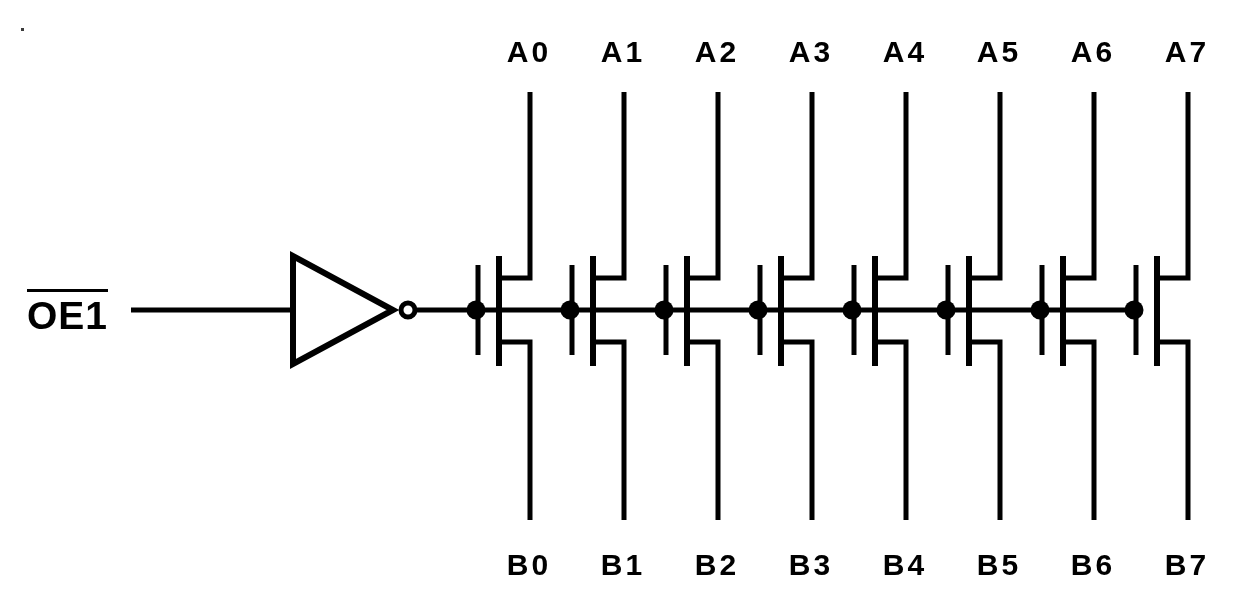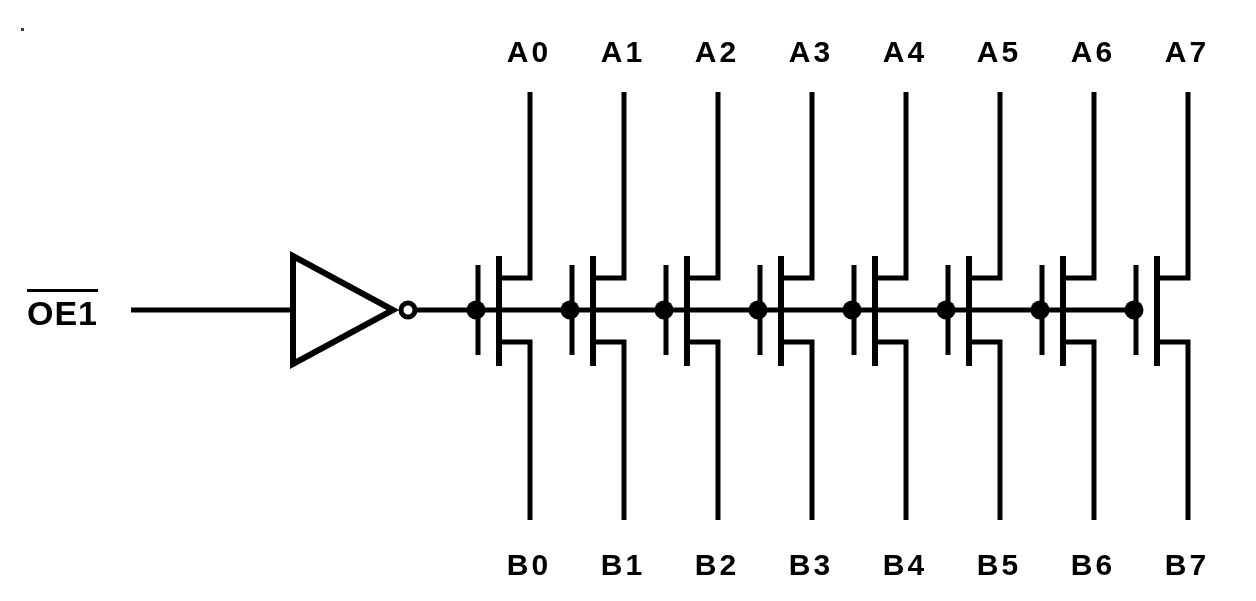--- a/index.html
+++ b/index.html
@@ -19,21 +19,21 @@
   }
   .oe1 {
     position: absolute;
     left: 27px; top: 289px;
   }
   .ovl {
     display: inline-block;
     border-top: 3px solid var(--line, #000);
     padding-top: 4px;
     font-weight: bold;
-    font-size: 34px;
+    font-size: 39px;
     line-height: 1;
     letter-spacing: 1px;
     color: var(--text, #000);
     white-space: nowrap;
   }
   svg { display: block; }
   .w5 { stroke: var(--line, #000); stroke-width: 5; fill: none; }
   .w6 { stroke: var(--line, #000); stroke-width: 6; fill: none; }
   .tri { fill: var(--bg, #fff); stroke: var(--line, #000); stroke-width: 6; stroke-linejoin: miter; }
   .bub { fill: var(--bg, #fff); stroke: var(--line, #000); stroke-width: 5; }

